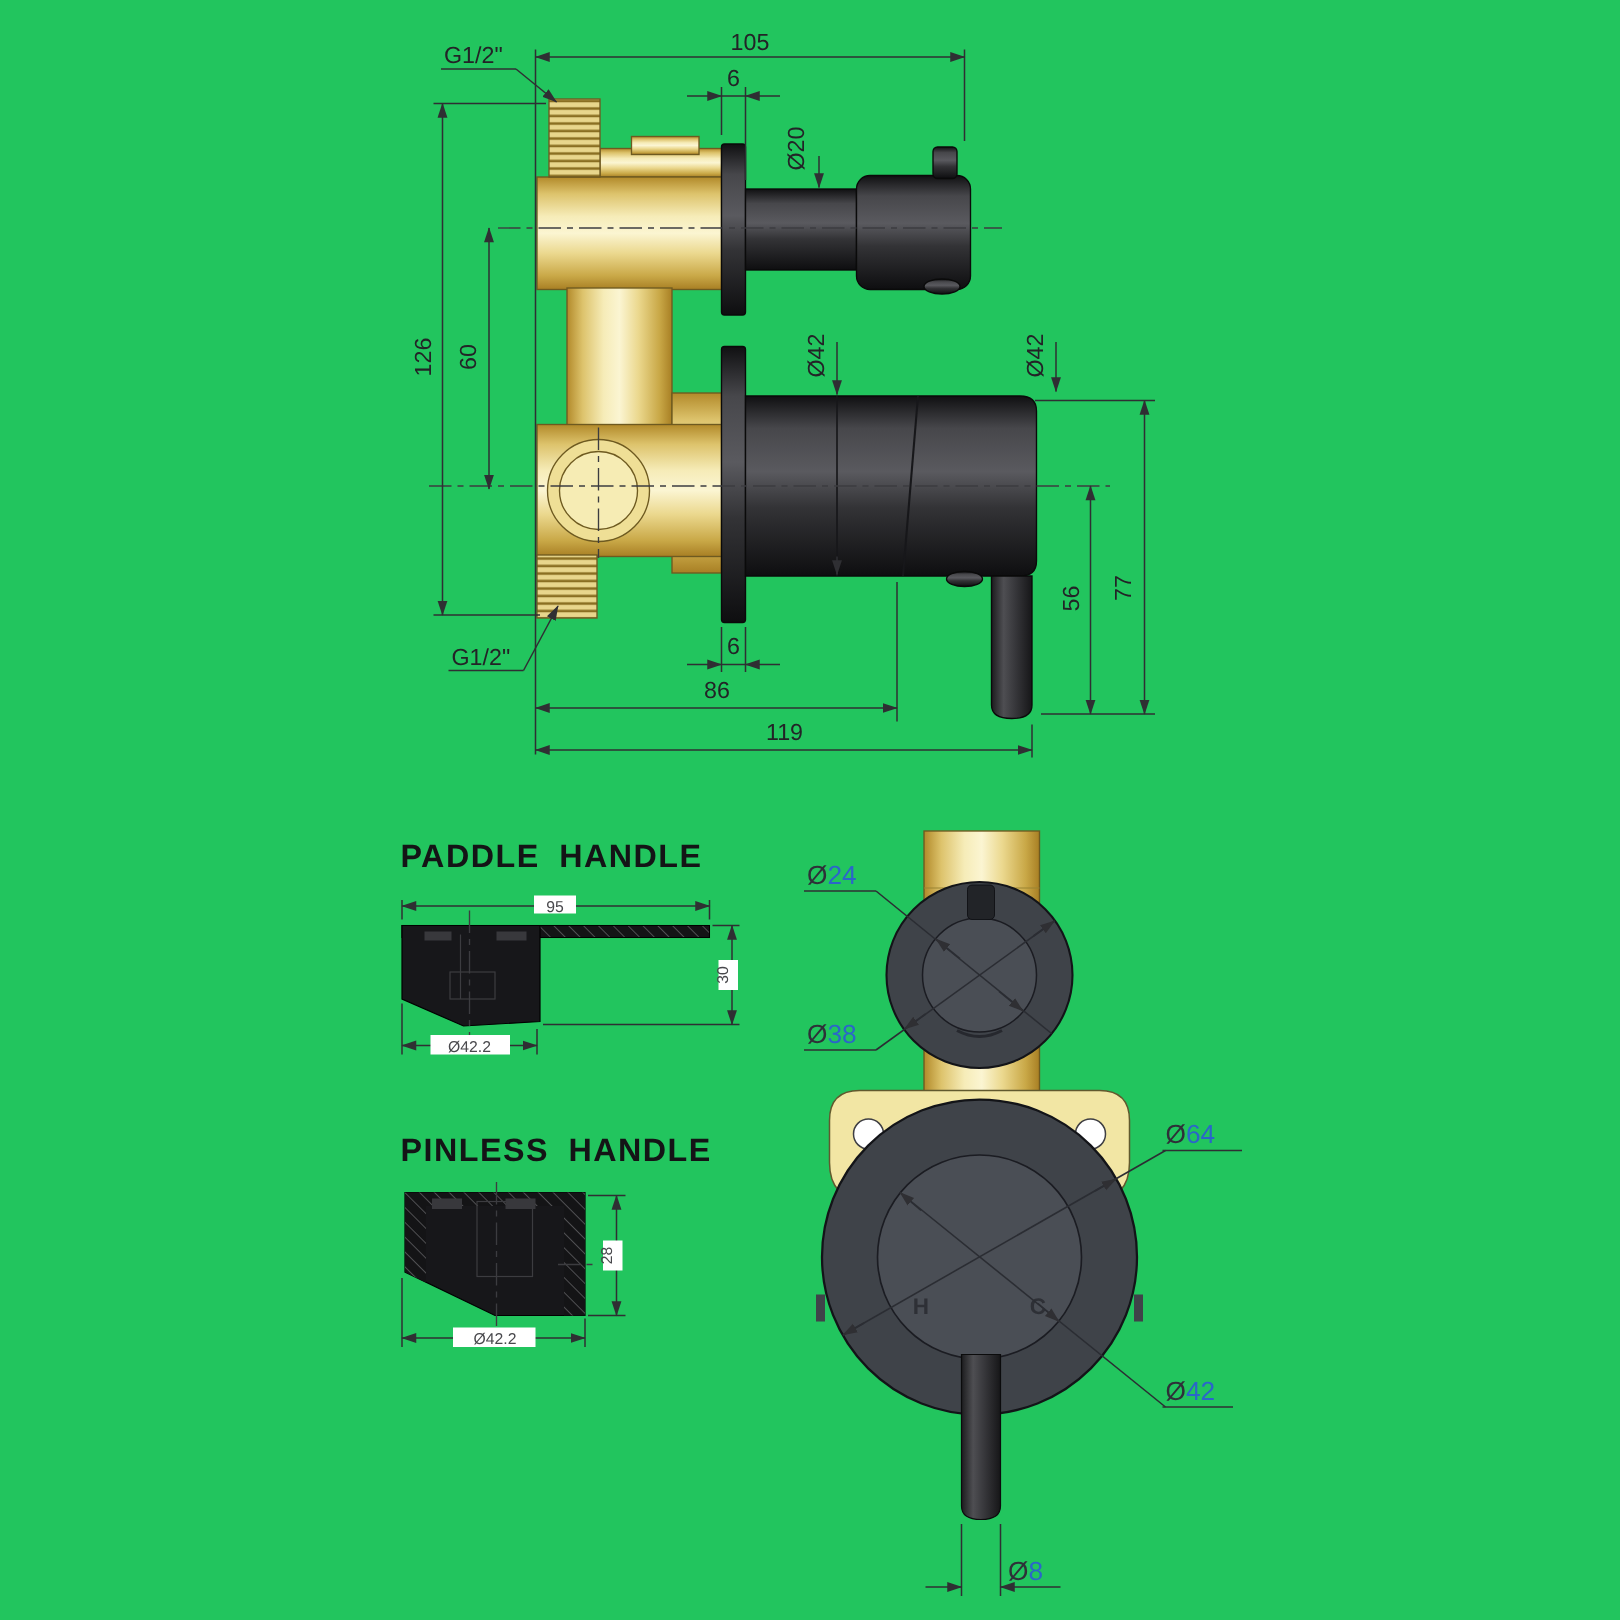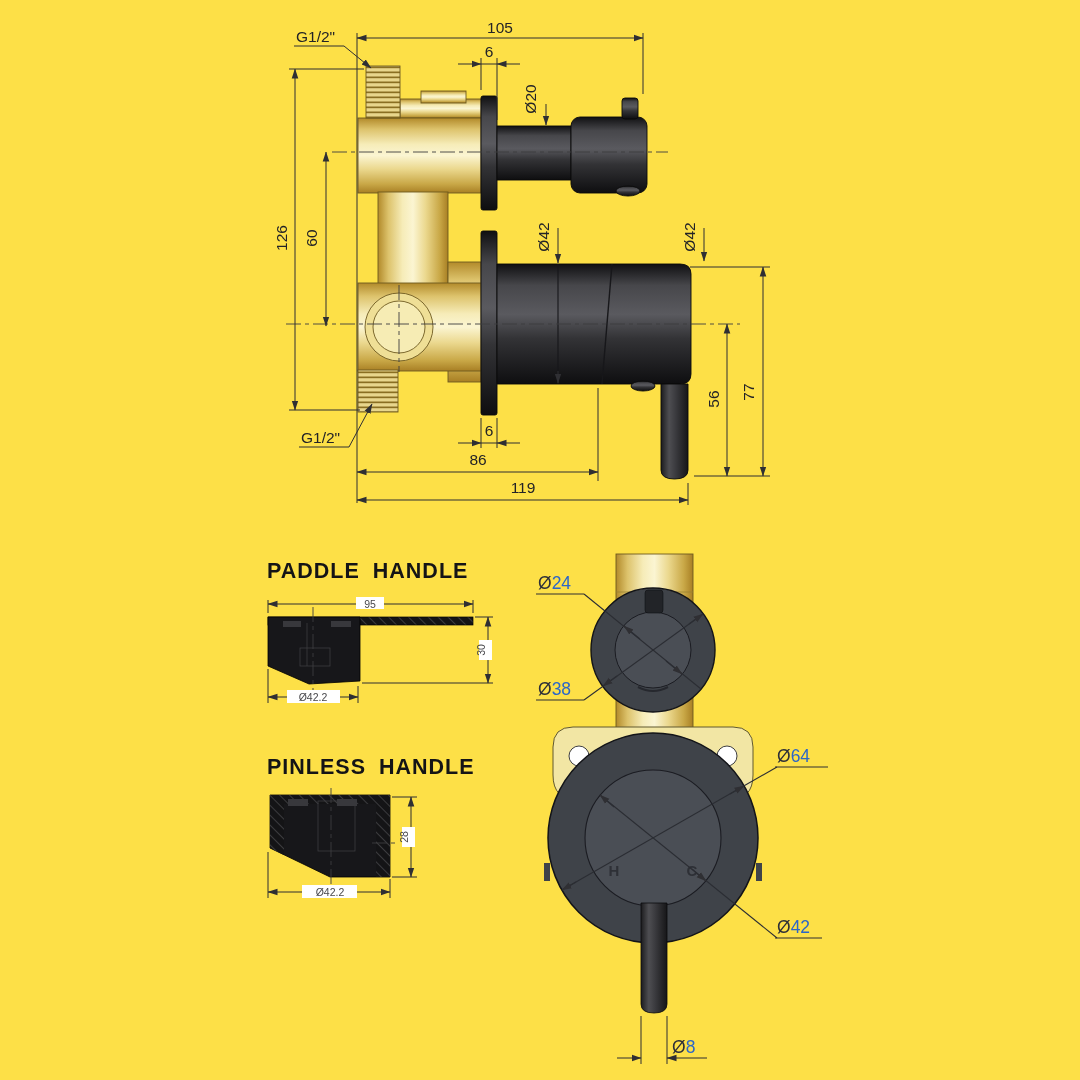--- a/index.html
+++ b/index.html
@@ -1,16 +1,16 @@
 <!DOCTYPE html>
 <html><head>
 <meta charset="utf-8">
 <style>
   html,body{margin:0;padding:0;background:#ffffff;}
-  .canvas{position:relative;width:1080px;height:1080px;background:#fde047;overflow:hidden;}
+  .canvas{position:relative;width:1080px;height:1080px;background:#22c55e;overflow:hidden;}
   svg{position:absolute;left:0;top:0;}
   svg text{font-family:"Liberation Sans",sans-serif;}
   .dt{font-size:15.5px;fill:#232327;}
   .df{font-size:17.5px;fill:#2e3038;}
   .dp{font-size:10.5px;fill:#48484c;}
   .ttl{font-size:21.5px;font-weight:bold;fill:#141416;letter-spacing:1px;word-spacing:6px;}
   .eng{font-size:15px;font-weight:bold;fill:#2b2d33;opacity:.9;}
   .blue{fill:#2B66C9;}
   .sym{fill:#2e3038;}
   .dl{stroke:#2F2F33;stroke-width:1;fill:none;}

